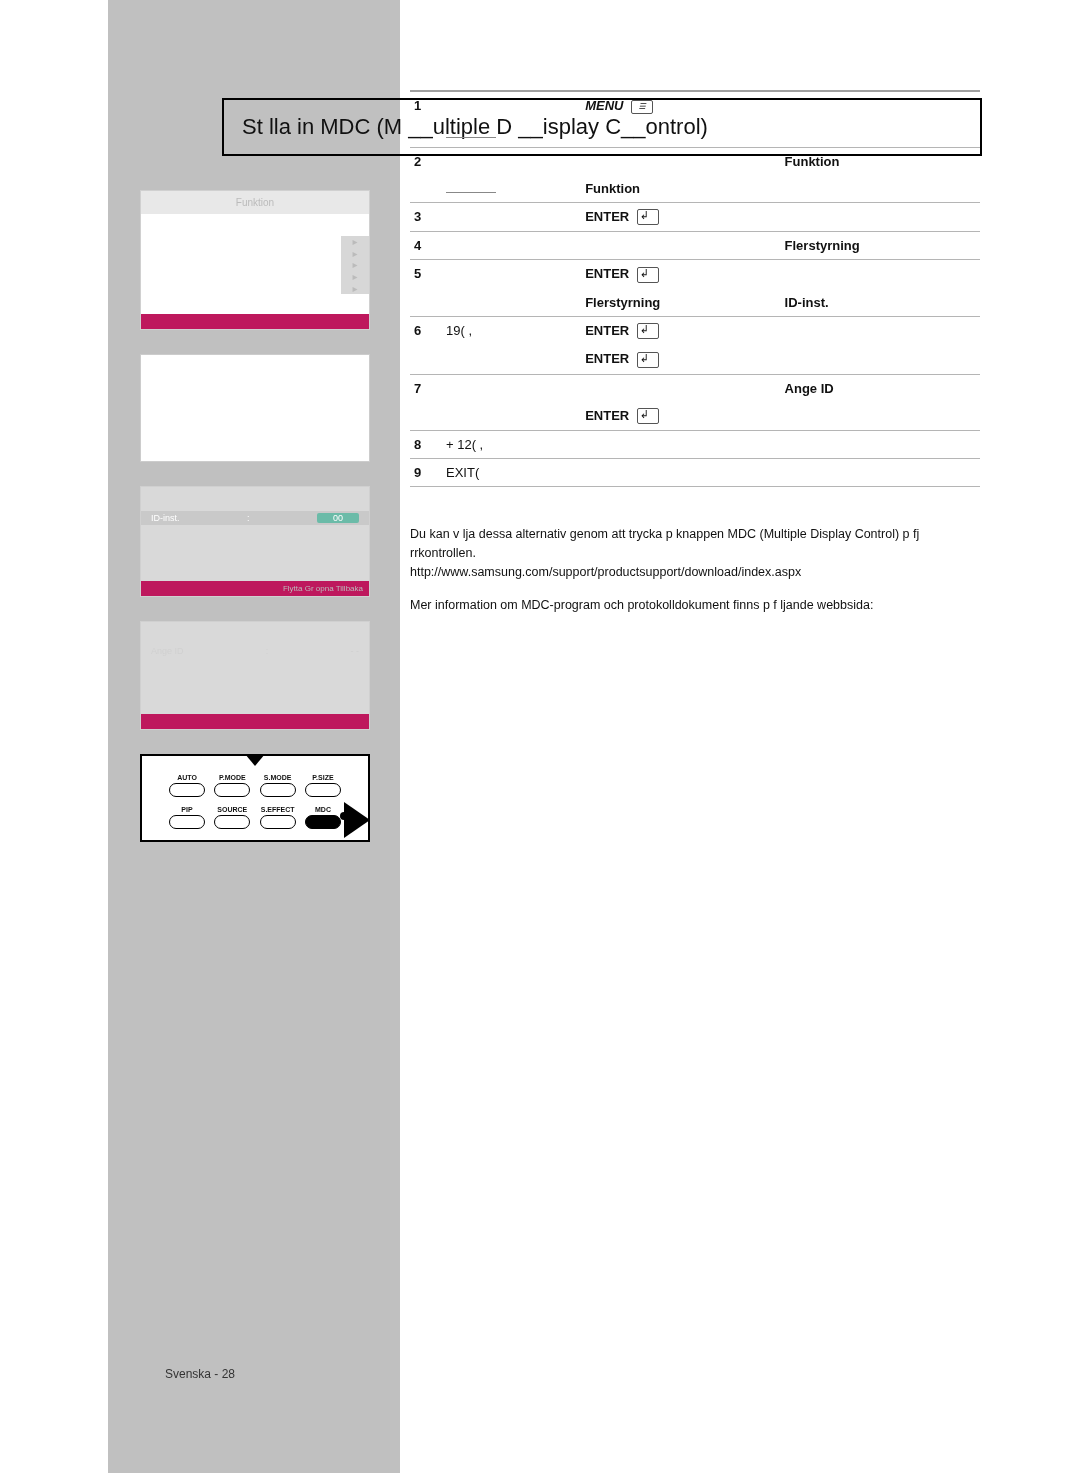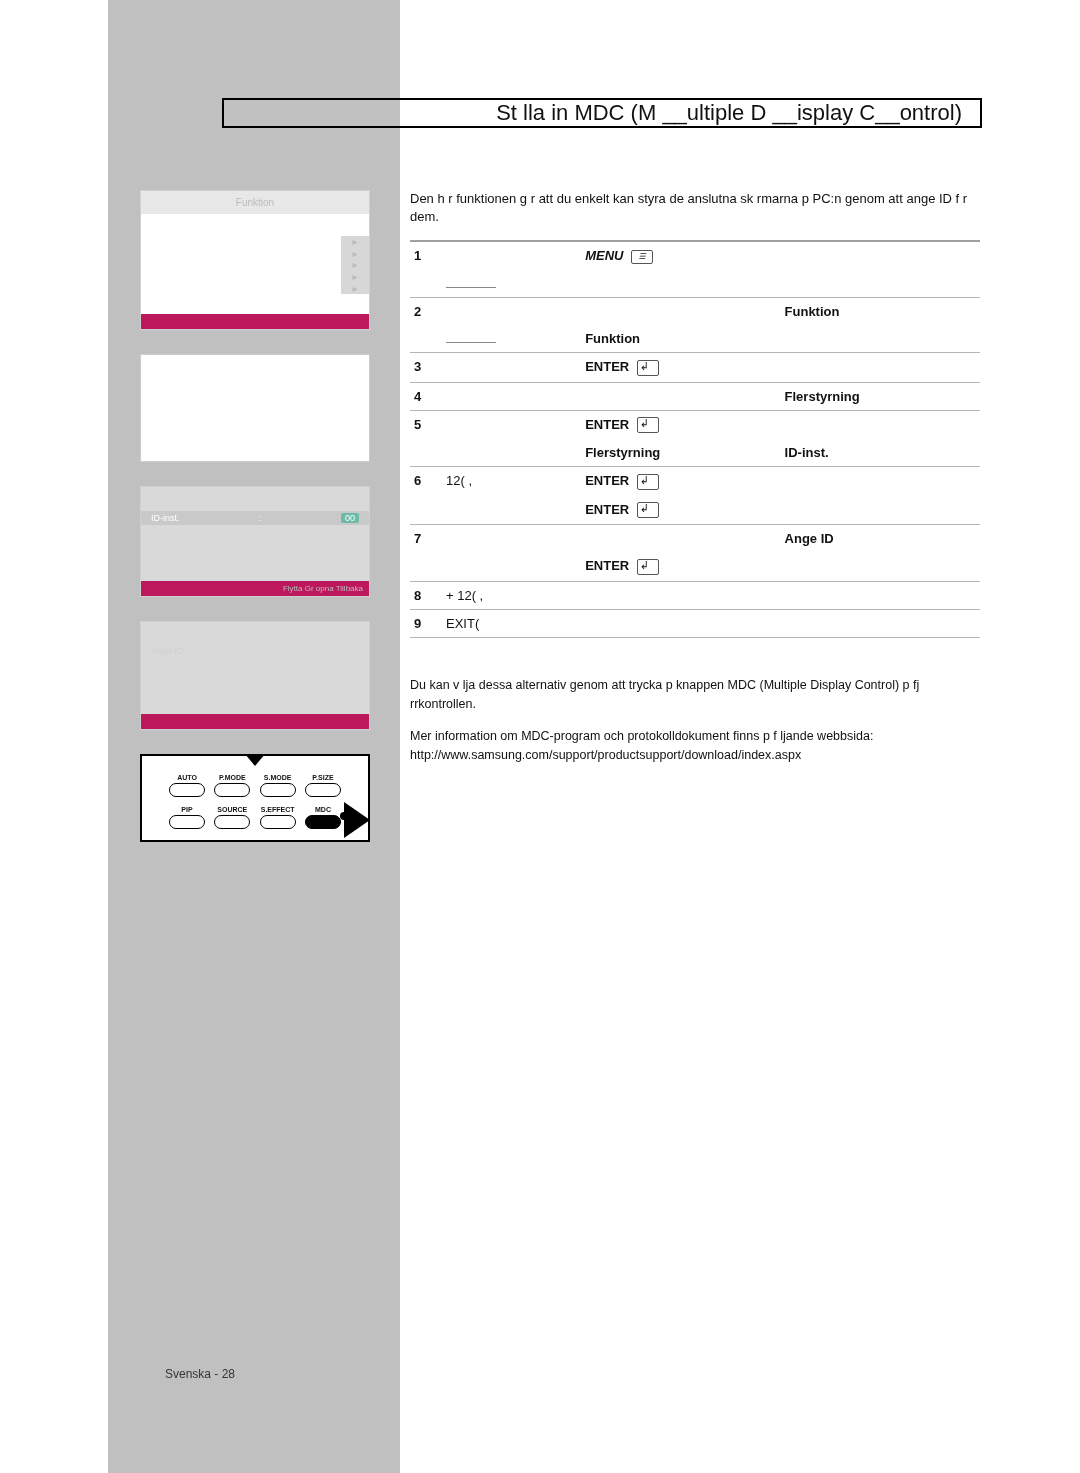--- a/index.html
+++ b/index.html
@@ -33,23 +33,22 @@
     left: 410px;
     top: 90px;
     width: 570px;
   }
   .title-box {
     position: absolute;
     left: 222px;
     top: 98px;
     width: 760px;
     border: 2px solid #000;
-    padding: 0 18px;
+    padding: 14px 18px;
     box-sizing: border-box;
-    text-align: right;
   }
   .title-text {
     font-size: 22px;
     font-weight: normal;
   }
   .intro {
     margin: 100px 0 14px 0;
     font-size: 13px;
     line-height: 1.4;
   }
@@ -132,21 +131,21 @@
     color:#cfcfcf;
     padding:2px 10px;
     font-size:9px;
     display:flex;justify-content:space-between;
   }
   .osd .row-hl {
     background:#c9c9c9;
     color:#fff;
   }
   .osd .row-hl .pill {
-    background:#6bbba8;color:#fff;border-radius:2px;padding:0 4px;font-size:9px;
+    background:#6bbba8;color:#fff;border-radius:2px;padding:0 16px;font-size:9px;
   }
   .remote {
     background:#fff;
     border:2px solid #000;
     width:230px;
     height:88px;
     position:relative;
     box-sizing:border-box;
   }
   .remote .tri-down {
@@ -258,21 +257,20 @@
       </div>
 
     </div>
   </div>
 
   <div class="title-box">
     <span class="title-text">St   lla in MDC (M __ultiple D __isplay C__ontrol)</span>
   </div>
 
   <div class="right-col">
-    <p class="intro">Den h  r funktionen g  r att du enkelt kan styra de anslutna sk  rmarna p   PC:n genom att ange ID f r dem.</p>
 
     <table class="steps">
 
       <tbody>
           <tr class="top">
             <td class="numcell">1</td>
         <td></td>
         <td style="text-align:left;font-style:italic;"><span class="step-label">MENU</span> <span class="iconspan">☰</span></td>
         <td></td>
           </tr>
@@ -316,21 +314,21 @@
           </tr>
       <tr>
             <td></td>
             <td></td>
         <td class="step-label">Flerstyrning</td>
         <td class="step-label">ID-inst.</td>
           </tr>
 
       <tr class="hr">
             <td class="numcell">6</td>
-        <td>12(         ,</td>
+        <td>19(         ,</td>
         <td><span class="step-label">ENTER</span> <span class="enter-icon"></span></td>
         <td></td>
           </tr>
       <tr>
             <td></td>
             <td></td>
         <td><span class="step-label">ENTER</span> <span class="enter-icon"></span></td>
         <td></td>
           </tr>
 
@@ -358,18 +356,18 @@
           </tr>
 
       <tr class="hr">
             <td colspan="4" style="padding:0;"></td>
           </tr>
     </tbody>
       </table>
 
 
     <div class="footer-note">Du kan v  lja dessa alternativ genom att trycka p knappen MDC (Multiple Display Control) p   fj  rrkontrollen.</div>
+    <div class="footer-note" style="margin-top:0;">http://www.samsung.com/support/productsupport/download/index.aspx</div>
     <div class="footer-note" style="margin-top:14px;">Mer information om MDC-program och protokolldokument finns p   f  ljande webbsida:</div>
-    <div class="footer-note" style="margin-top:0;">http://www.samsung.com/support/productsupport/download/index.aspx</div>
   </div>
 
   <div class="page-num">Svenska - 28</div>
 </div>
 
 </body></html>

